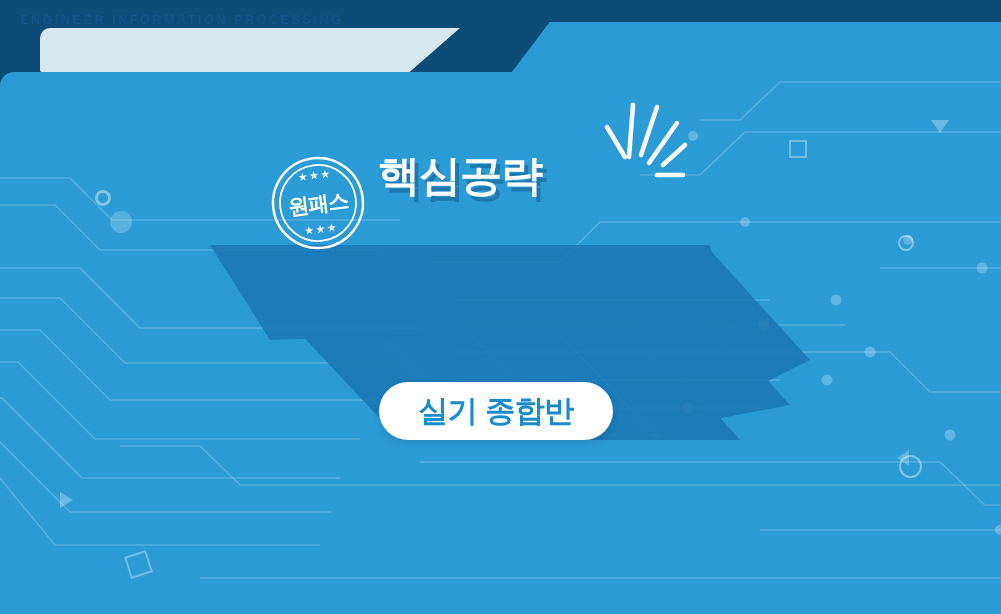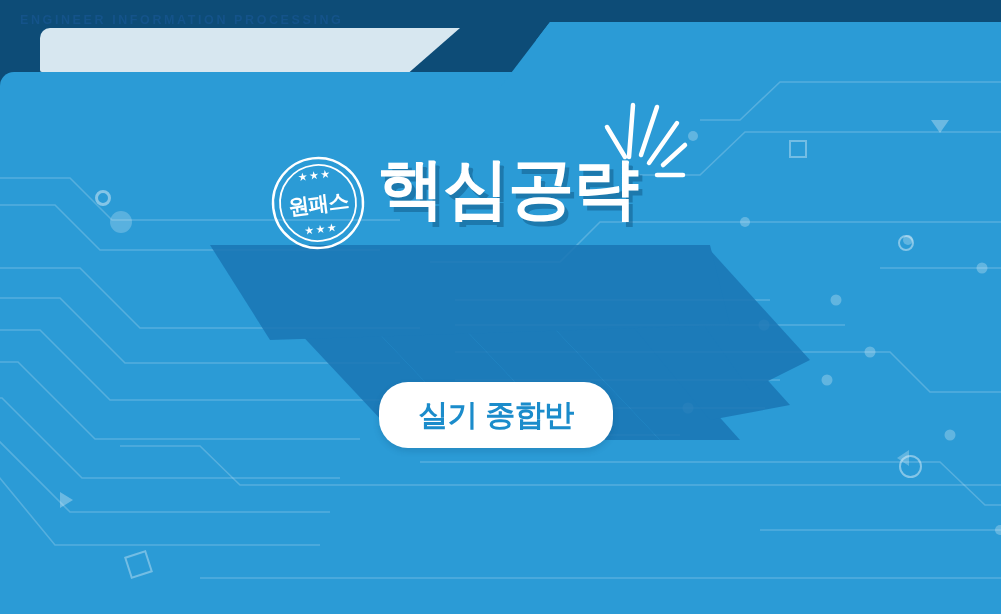--- a/index.html
+++ b/index.html
@@ -95,21 +95,21 @@
   .badge {
     position: absolute;
     left: 270px; top: 155px;
     width: 96px; height: 96px;
     transform: rotate(-7deg);
   }
 
   .headline {
     position: absolute;
     left: 378px; top: 155px;
-    font-size: 66px;
+    font-size: 42px;
     font-weight: bold;
     color: #ffffff;
     letter-spacing: -1px;
     line-height: 1;
     text-shadow: 4px 5px 0 rgba(18,92,140,0.55);
     white-space: nowrap;
   }
 
   .maintitle {
     position: absolute;
@@ -125,21 +125,21 @@
 
   .starburst {
     position: absolute;
     left: 585px; top: 95px;
     width: 110px; height: 100px;
   }
 
   .pill {
     position: absolute;
     left: 379px; top: 382px;
-    width: 234px; height: 66px;
+    width: 234px; height: 58px;
     background: #ffffff;
     border-radius: 29px;
     box-shadow: 0 3px 6px rgba(10,60,100,0.18);
     display: flex;
     align-items: center;
     justify-content: center;
     z-index: 4;
   }
   .pill-label {
     font-size: 30px;

